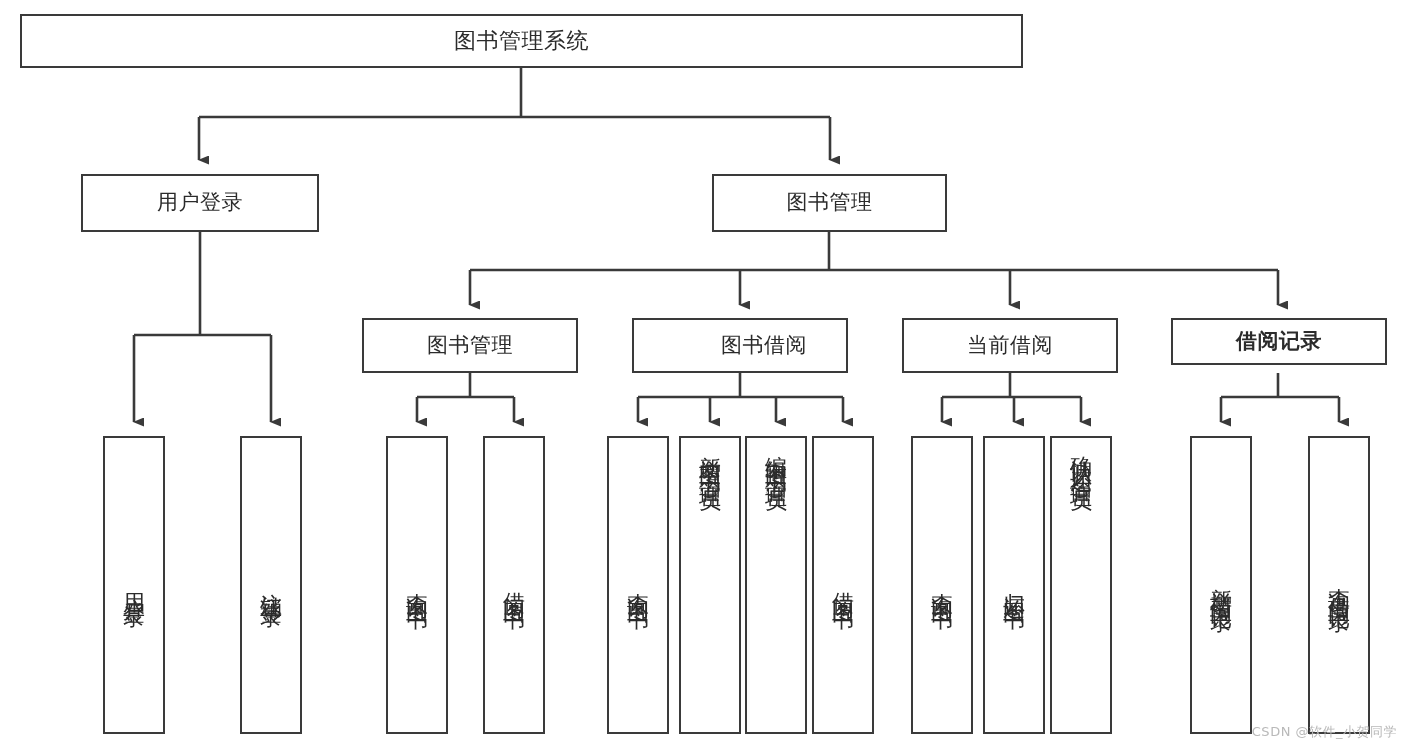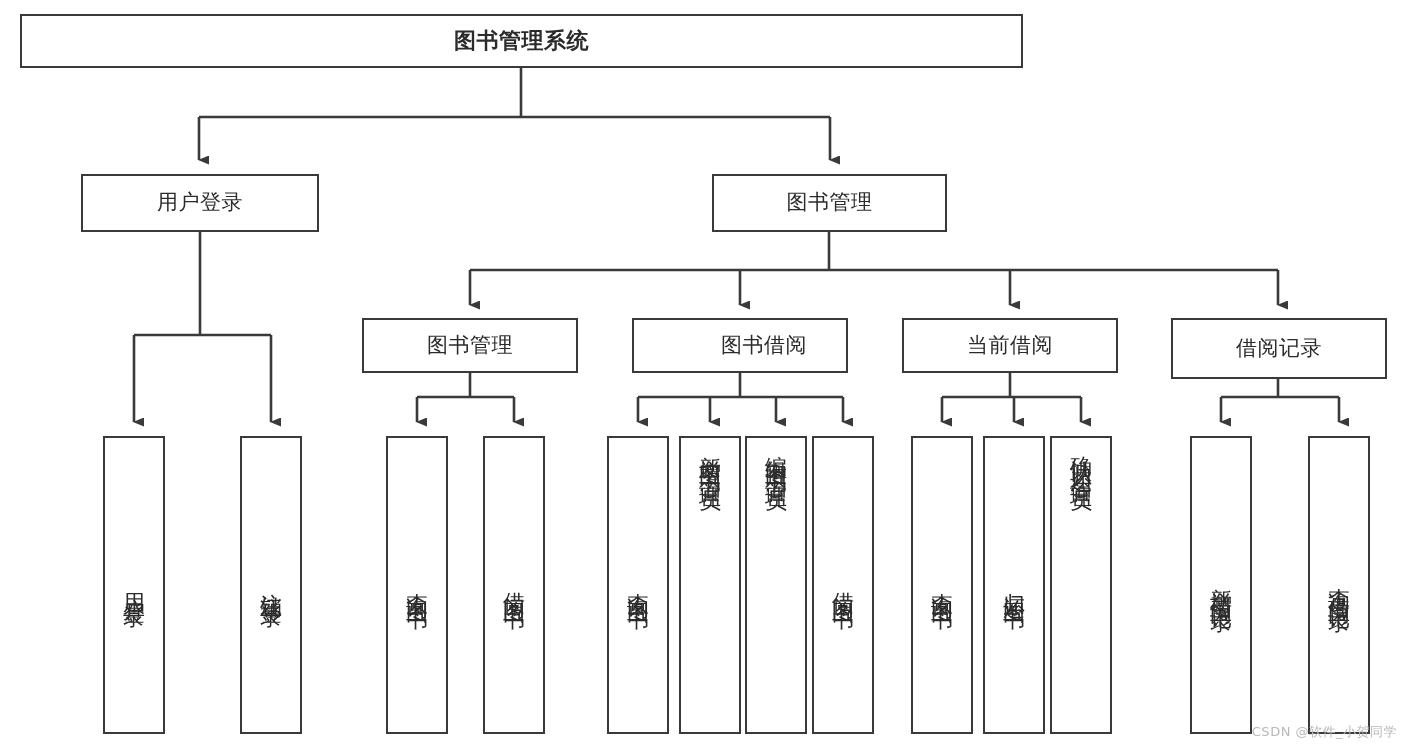--- a/index.html
+++ b/index.html
@@ -125,41 +125,41 @@
       <path d="M1014,397 L1014,422" marker-end="url(#arw)"></path>
       <path d="M1081,397 L1081,422" marker-end="url(#arw)"></path>
 
       <path d="M1278,373 L1278,397"></path>
       <path d="M1221,397 L1339,397"></path>
       <path d="M1221,397 L1221,422" marker-end="url(#arw)"></path>
       <path d="M1339,397 L1339,422" marker-end="url(#arw)"></path>
     </g>
   </svg>
 
-  <div class="node horiz root" style="left:20px;top:14px;width:1003px;height:54px;font-weight:bold;">
+  <div class="node horiz root" style="left:20px;top:14px;width:1003px;height:54px;">
     <span class="lbl">图书管理系统</span>
   </div>
 
   <div class="node horiz" style="left:81px;top:174px;width:238px;height:58px;">
     <span class="lbl">用户登录</span>
   </div>
   <div class="node horiz" style="left:712px;top:174px;width:235px;height:58px;">
     <span class="lbl">图书管理</span>
   </div>
 
   <div class="node horiz" style="left:362px;top:318px;width:216px;height:55px;">
     <span class="lbl">图书管理</span>
   </div>
   <div class="node horiz" style="left:632px;top:318px;width:216px;height:55px;padding-left:48px;">
     <span class="lbl">图书借阅</span>
   </div>
   <div class="node horiz" style="left:902px;top:318px;width:216px;height:55px;">
     <span class="lbl">当前借阅</span>
   </div>
-  <div class="node horiz" style="left:1171px;top:318px;width:216px;height:61px;">
+  <div class="node horiz" style="left:1171px;top:318px;width:216px;height:47px;font-weight:bold;">
     <span class="lbl">借阅记录</span>
   </div>
 
   <div class="node vert center" style="left:103px;top:436px;width:62px;height:298px;">
     <span class="lbl">用户登录</span>
   </div>
   <div class="node vert center" style="left:240px;top:436px;width:62px;height:298px;">
     <span class="lbl">注销登录</span>
   </div>
 

